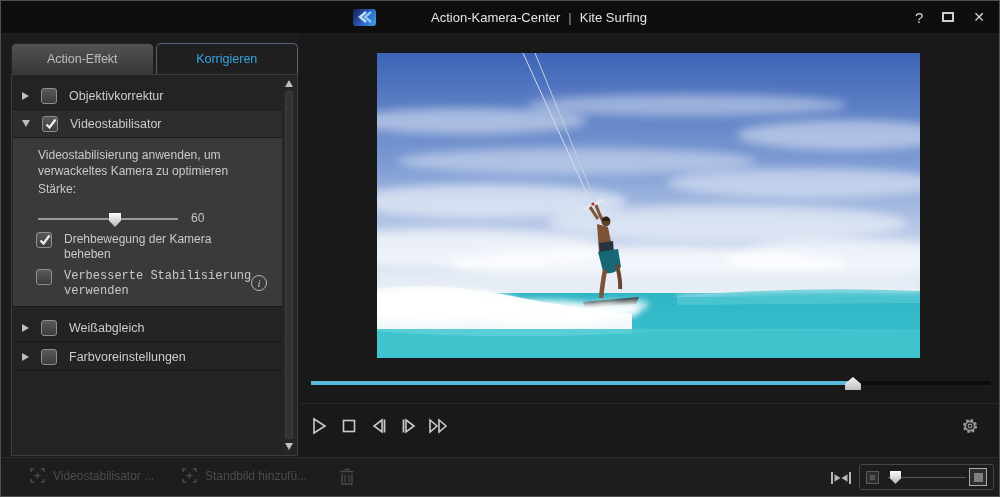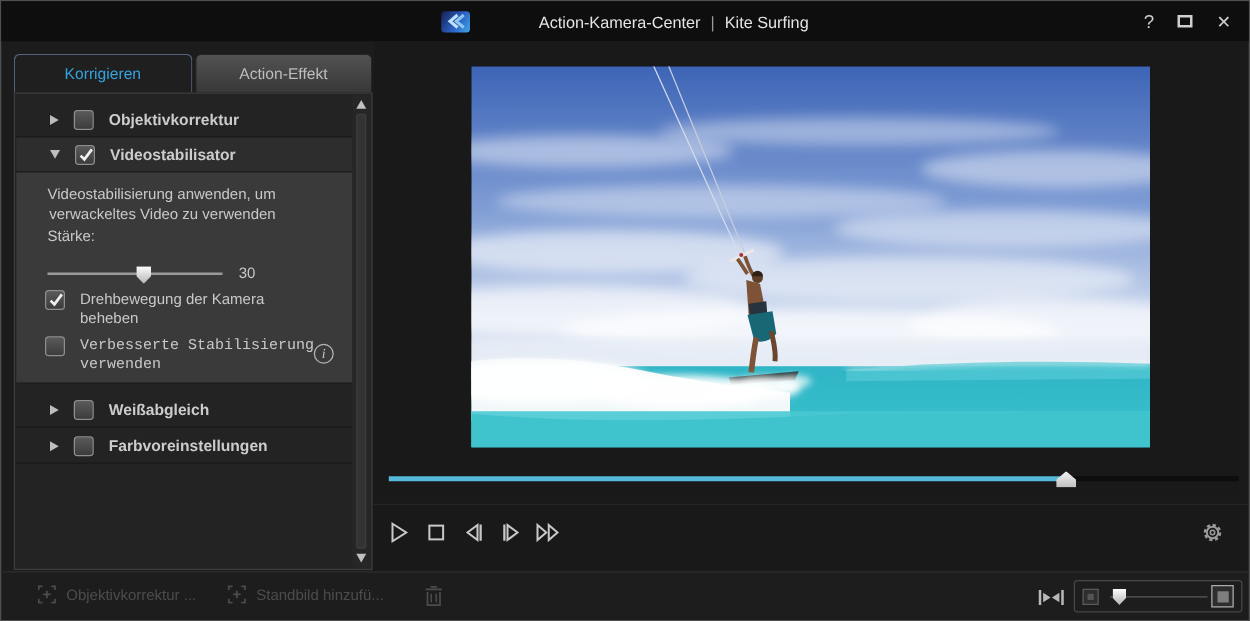--- a/index.html
+++ b/index.html
@@ -18,30 +18,30 @@
   .max-btn { width:12px; height:10px; border:2px solid #cfcfcf; }
   .close-btn { font-size:14px; color:#cfcfcf; }
 
   
   .left-panel { position:absolute; left:10px; top:42px; width:287px; height:413px; }
   .tabs { display:flex; height:31px; gap:2px; }
   .tab { flex:1; display:flex; align-items:center; justify-content:center; font-size:12.5px; border-radius:5px 5px 0 0; }
   .tab.active { background:#1f1f1f; border:1px solid #53637a; border-bottom:none; color:#35a3df; }
   .tab.inactive { background:linear-gradient(#525252,#383838); border:1px solid #242424; border-bottom:none; color:#bdbdbd; }
   .panel-content { position:relative; height:382px; border:1px solid #3d3d3d; background:#232323; }
-  .section-row { position:absolute; left:1px; right:15px; height:28px; display:flex; align-items:center; padding-left:27px; gap:12px; border-bottom:1px solid #191919;font-weight:bold; }
+  .section-row { position:absolute; left:1px; right:15px; height:28px; display:flex; align-items:center; padding-left:9px; gap:12px; border-bottom:1px solid #191919; }
   .section-row .label { font-size:12.5px; color:#cccccc; }
   .arrow-right { width:0; height:0; border-left:7px solid #bdbdbd; border-top:4.5px solid transparent; border-bottom:4.5px solid transparent; }
   .arrow-down { width:0; height:0; border-top:7px solid #bdbdbd; border-left:4.5px solid transparent; border-right:4.5px solid transparent; }
   .checkbox { width:16px; height:16px; border:1px solid #8f8f8f; border-radius:3px; background:linear-gradient(#5a5a5a,#3c3c3c); position:relative; flex:none; }
   .checkbox svg { position:absolute; left:1px; top:0; }
   .row-lens { top:7px; }
   .row-stab { top:35px; background:#2d2d2d; }
   .stab-content { position:absolute; left:1px; right:15px; top:63px; height:169px; background:#3a3a3a; border-bottom:1px solid #191919; }
-  .stab-desc { position:absolute; left:25px; top:9px; font-size:12px; line-height:16px; color:#c9c9c9;text-align:right; }
+  .stab-desc { position:absolute; left:25px; top:9px; font-size:12px; line-height:16px; color:#c9c9c9; }
   .strength-label { position:absolute; left:25px; top:44px; font-size:12px; color:#c9c9c9; }
   .slider-track { position:absolute; left:25px; top:80px; width:140px; height:2px; background:#9a9a9a; }
   .shield-thumb { position:absolute; width:12px; height:14px; background:linear-gradient(#fdfdfd,#b5b5b5); clip-path:polygon(0 0,100% 0,100% 55%,50% 100%,0 55%); }
   .strength-thumb { left:71px; top:-5px; }
   .strength-value { position:absolute; left:178px; top:73px; font-size:12px; color:#c9c9c9; }
   .check-row { position:absolute; left:23px; display:flex; gap:12px; }
   .check-row .cb-label { font-size:12px; line-height:15px; color:#c9c9c9; }
   .check-rotation { top:94px; }
   .check-enhanced { top:131px;font-family:Liberation Mono, monospace; }
   .info-icon { position:absolute; left:238px; top:137px; width:16px; height:16px; border:1px solid #b5b5b5; border-radius:50%; display:flex; align-items:center; justify-content:center; font-family:"Liberation Serif",serif; font-size:11px; color:#c9c9c9; font-style:italic; }
@@ -102,25 +102,25 @@
     </div>
     <div class="win-controls">
       <span class="help-btn">?</span>
       <span class="max-btn"></span>
       <span class="close-btn">✕</span>
     </div>
   </div>
 
   <div class="left-panel">
     <div class="tabs">
+      <div class="tab inactive">
+        <span>Action-Effekt</span>
+      </div>
       <div class="tab active">
         <span>Korrigieren</span>
-      </div>
-      <div class="tab inactive">
-        <span>Action-Effekt</span>
       </div>
     </div>
 
     <div class="panel-content">
 
       <div class="section-row row-lens">
         <span class="arrow-right"></span>
         <span class="checkbox"></span>
         <span class="label">Objektivkorrektur</span>
       </div>
@@ -131,27 +131,27 @@
           <svg width="14" height="14" viewBox="0 0 14 14">
               <polyline points="2.5,7.5 5.5,10.5 11.5,2.5" fill="none" stroke="#f0f0f0" stroke-width="2.2"></polyline>
             </svg>
         </span>
         <span class="label">Videostabilisator</span>
       </div>
 
       <div class="stab-content">
         <div class="stab-desc">
           <div>Videostabilisierung anwenden, um</div>
-          <div>verwackeltes Video zu verwenden</div>
+          <div>verwackeltes Kamera zu optimieren</div>
         </div>
         <div class="strength-label">Stärke:</div>
         <div class="slider-track">
           <div class="shield-thumb strength-thumb"></div>
         </div>
-        <div class="strength-value">30</div>
+        <div class="strength-value">60</div>
 
         <div class="check-row check-rotation">
           <span class="checkbox">
             <svg width="14" height="14" viewBox="0 0 14 14">
                 <polyline points="2.5,7.5 5.5,10.5 11.5,2.5" fill="none" stroke="#f0f0f0" stroke-width="2.2"></polyline>
               </svg>
           </span>
           <span class="cb-label">
             <div>Drehbewegung der Kamera</div>
             <div>beheben</div>
@@ -309,21 +309,21 @@
   </div>
 
   <div class="footer">
 
     <div class="foot-btn btn-timeshift">
       <svg width="15" height="15" viewBox="0 0 15 15">
         <path d="M1,4 L1,1 L4,1 M11,1 L14,1 L14,4 M14,11 L14,14 L11,14 M4,14 L1,14 L1,11" fill="none" stroke="#4c4c4c" stroke-width="1.4"></path>
         <line x1="7.5" y1="4.5" x2="7.5" y2="10.5" stroke="#4c4c4c" stroke-width="1.4"></line>
         <line x1="4.5" y1="7.5" x2="10.5" y2="7.5" stroke="#4c4c4c" stroke-width="1.4"></line>
       </svg>
-      <span>Objektivkorrektur ...</span>
+      <span>Videostabilisator ...</span>
     </div>
 
     <div class="foot-btn btn-freeze">
       <svg width="15" height="15" viewBox="0 0 15 15">
         <path d="M1,4 L1,1 L4,1 M11,1 L14,1 L14,4 M14,11 L14,14 L11,14 M4,14 L1,14 L1,11" fill="none" stroke="#4c4c4c" stroke-width="1.4"></path>
         <line x1="7.5" y1="4.5" x2="7.5" y2="10.5" stroke="#4c4c4c" stroke-width="1.4"></line>
         <line x1="4.5" y1="7.5" x2="10.5" y2="7.5" stroke="#4c4c4c" stroke-width="1.4"></line>
       </svg>
       <span>Standbild hinzufü...</span>
     </div>

